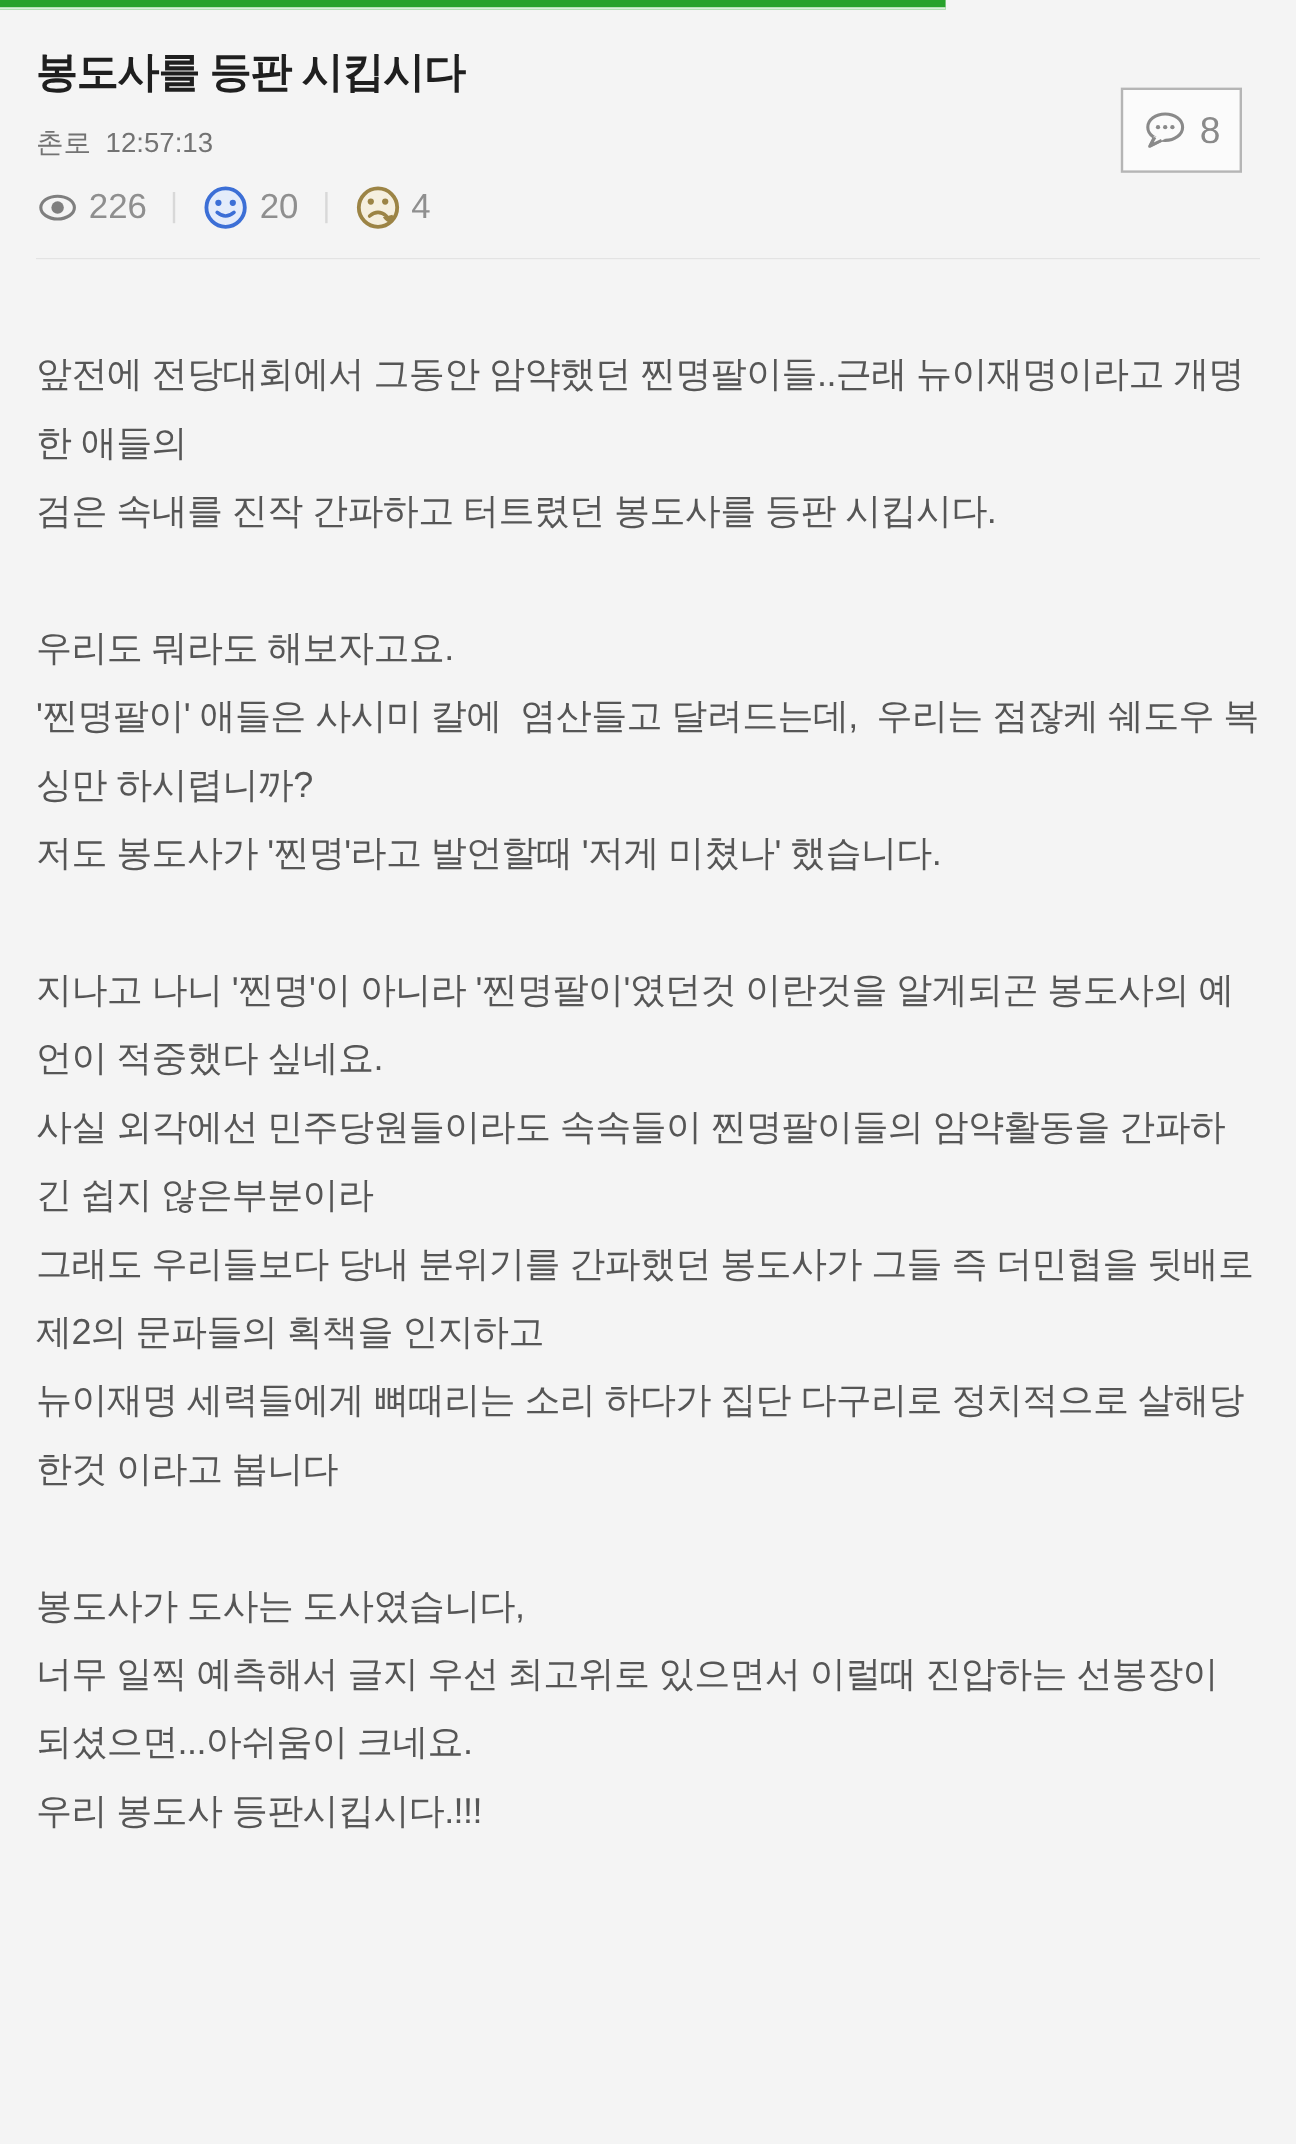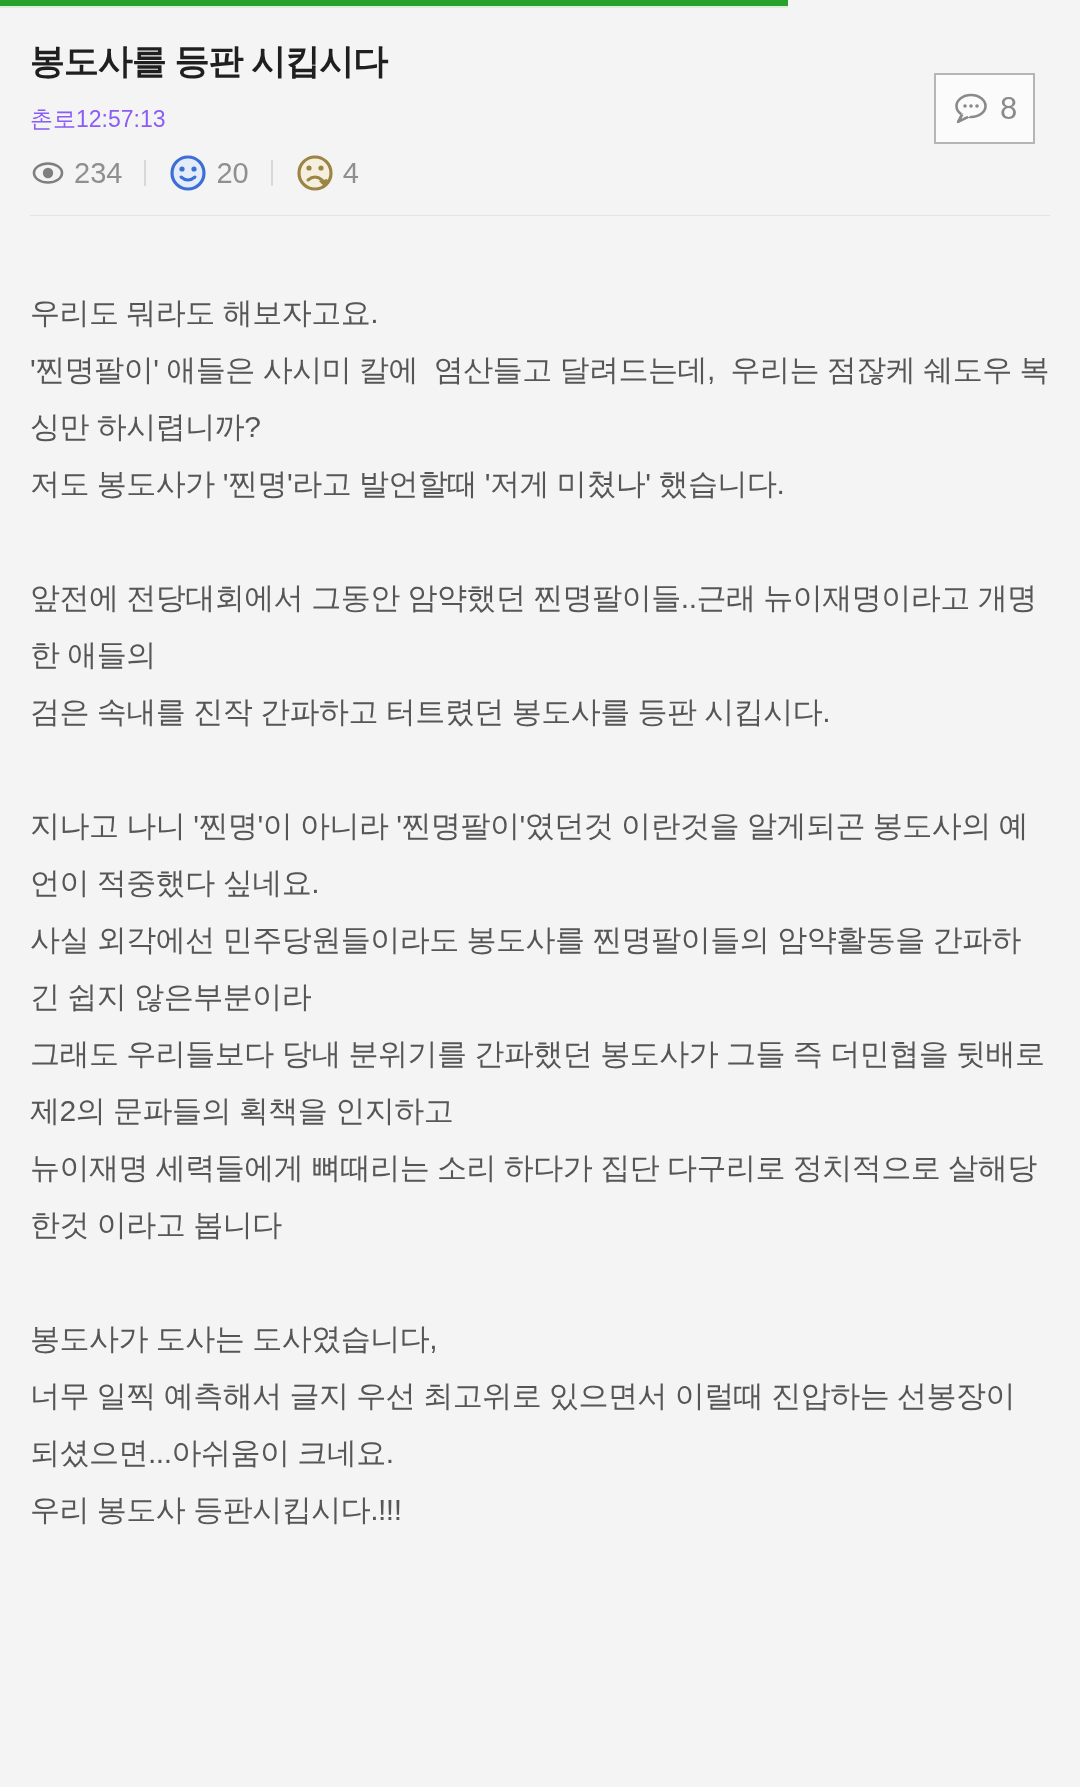--- a/index.html
+++ b/index.html
@@ -39,24 +39,24 @@
   .post-title {
     font-size: 35px;
     font-weight: bold;
     color: #1f1f1f;
     letter-spacing: -1px;
     line-height: 1.2;
   }
   .byline {
     margin-top: 22px;
     font-size: 23px;
-    color: #8b5cf6;
-    display: flex;
-    align-items: center;
-    gap: 0;
+    color: #737373;
+    display: flex;
+    align-items: center;
+    gap: 12px;
   }
   .stats-row {
     margin-top: 18px;
     display: flex;
     align-items: center;
     font-size: 29px;
     color: #8f8f8f;
   }
   .stat {
     display: flex;
@@ -128,21 +128,21 @@
     </div>
 
     <div class="stats-row">
       <span class="stat">
         <span class="icon">
           <svg width="36" height="30" viewBox="0 0 36 30">
             <ellipse cx="18" cy="15" rx="14" ry="9.5" fill="none" stroke="#7f7f7f" stroke-width="2.6"></ellipse>
             <circle cx="18" cy="15" r="5.2" fill="#7f7f7f"></circle>
           </svg>
         </span>
-        <span>234</span>
+        <span>226</span>
       </span>
 
       <span class="stat-sep"></span>
 
       <span class="stat">
         <span class="icon">
           <svg width="40" height="40" viewBox="0 0 40 40">
             <circle cx="20" cy="20" r="16" fill="#e4ecfa" stroke="#3c6fd6" stroke-width="3.2"></circle>
             <circle cx="14" cy="16" r="2.6" fill="#3c6fd6"></circle>
             <circle cx="26" cy="16" r="2.6" fill="#3c6fd6"></circle>
@@ -180,27 +180,27 @@
           <circle cx="25" cy="15" r="1.8" fill="#8a8a8a"></circle>
         </svg>
       </span>
       <span class="count">8</span>
     </div>
 
     <hr class="header-divider">
   </div>
 
   <div class="post-body" id="post-body">
+      <div class="para">앞전에 전당대회에서 그동안 암약했던 찐명팔이들..근래 뉴이재명이라고 개명한 애들의
+검은 속내를 진작 간파하고 터트렸던 봉도사를 등판 시킵시다.</div>
       <div class="para">우리도 뭐라도 해보자고요.
 '찐명팔이' 애들은 사시미 칼에  염산들고 달려드는데,  우리는 점잖케 쉐도우 복싱만 하시렵니까?
 저도 봉도사가 '찐명'라고 발언할때 '저게 미쳤나' 했습니다.</div>
-      <div class="para">앞전에 전당대회에서 그동안 암약했던 찐명팔이들..근래 뉴이재명이라고 개명한 애들의
-검은 속내를 진작 간파하고 터트렸던 봉도사를 등판 시킵시다.</div>
       <div class="para">지나고 나니 '찐명'이 아니라 '찐명팔이'였던것 이란것을 알게되곤 봉도사의 예언이 적중했다 싶네요.
-사실 외각에선 민주당원들이라도 봉도사를 찐명팔이들의 암약활동을 간파하긴 쉽지 않은부분이라
+사실 외각에선 민주당원들이라도 속속들이 찐명팔이들의 암약활동을 간파하긴 쉽지 않은부분이라
 그래도 우리들보다 당내 분위기를 간파했던 봉도사가 그들 즉 더민협을 뒷배로 제2의 문파들의 획책을 인지하고
 뉴이재명 세력들에게 뼈때리는 소리 하다가 집단 다구리로 정치적으로 살해당한것 이라고 봅니다</div>
       <div class="para">봉도사가 도사는 도사였습니다,
 너무 일찍 예측해서 글지 우선 최고위로 있으면서 이럴때 진압하는 선봉장이 되셨으면...아쉬움이 크네요.
 우리 봉도사 등판시킵시다.!!!</div>
     </div>
 
 </div>
 
 </body></html>

